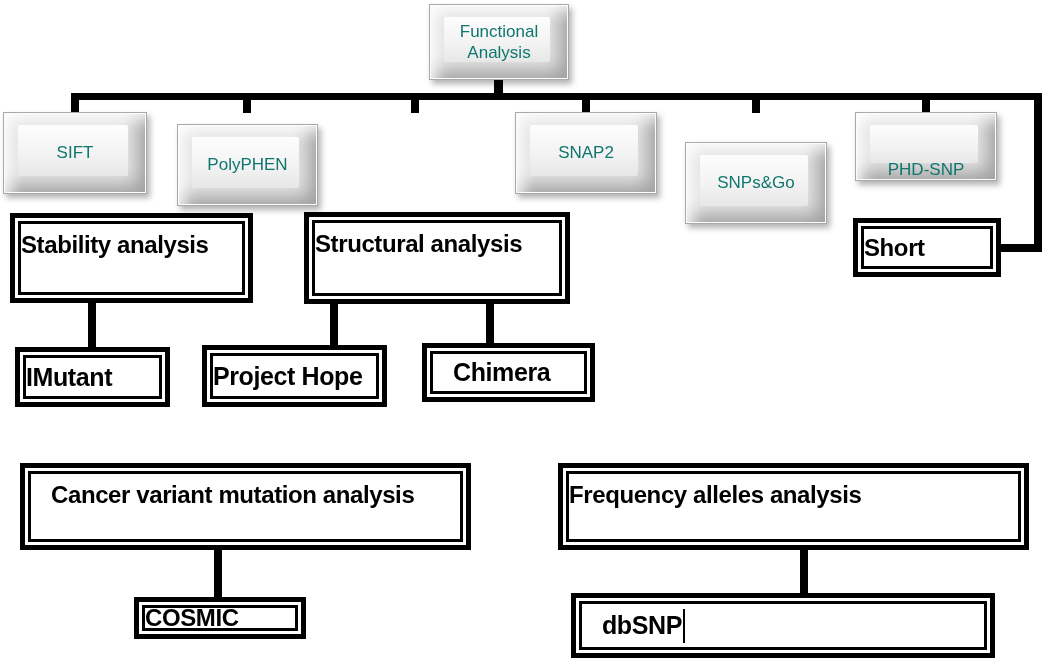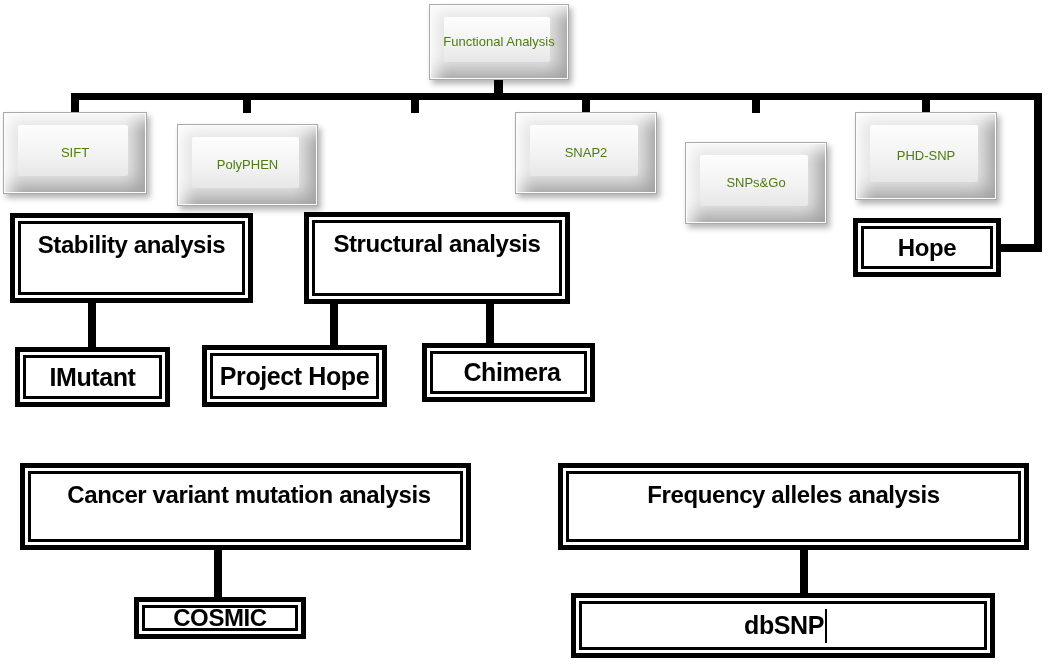--- a/index.html
+++ b/index.html
@@ -17,22 +17,22 @@
     position:absolute;
     display:flex;align-items:center;justify-content:center;
     background:#e4e4e4;
     border:1px solid #a9a9a9;
     box-sizing:border-box;
     box-shadow:
       inset 0 0 0 1px #fcfcfc,
       inset 12px 12px 16px -6px rgba(255,255,255,0.95),
       inset -14px -14px 18px -6px rgba(0,0,0,0.30),
       3px 4px 6px rgba(0,0,0,0.30);
-    color:#4d7c0f;
-    font-size:13px;
+    color:#0f766e;
+    font-size:17px;
     text-align:center;
   }
   .btn3d::before{
     content:"";
     position:absolute;
     left:14px;right:18px;top:12px;bottom:17px;
     background:linear-gradient(180deg,#fdfdfd 0%,#f3f3f3 55%,#e7e7e7 100%);
     border-radius:2px;
   }
   .btn3d span{position:relative;line-height:1.25;}
@@ -40,28 +40,28 @@
   .frame{
     position:absolute;
     border:5px solid #000;
     background:#fff;
     box-sizing:border-box;
   }
   .frame .inner{
     position:absolute;left:3px;right:3px;top:3px;bottom:3px;
     border:3px solid #000;
     box-sizing:border-box;
-    display:flex;align-items:center;justify-content:center;
+    display:flex;align-items:center;
     color:#000;
     font-weight:bold;
     letter-spacing:-0.4px;
     white-space:nowrap;
   }
   .frame .inner.toptext{align-items:flex-start;padding-top:7px;}
-  .frame .inner.lefttext{justify-content:center;padding-left:7px;}
+  .frame .inner.lefttext{justify-content:flex-start;padding-left:20px;}
   .big .inner{font-size:24px;}
   .small .inner{font-size:25px;}
   .divider{
     display:inline-block;
     width:0;
     border-left:2px solid #000;
     height:34px;
     margin:0 2px 0 1px;
     vertical-align:middle;
   }
@@ -96,27 +96,27 @@
   </div>
   <div class="btn3d" style="left:177px;top:124px;width:141px;height:82px;">
     <span>PolyPHEN</span>
   </div>
   <div class="btn3d" style="left:515px;top:112px;width:142px;height:82px;">
     <span>SNAP2</span>
   </div>
   <div class="btn3d" style="left:685px;top:112px;width:142px;height:82px;margin-top:30px;">
     <span>SNPs&amp;Go</span>
   </div>
-  <div class="btn3d" style="left:855px;top:112px;width:142px;height:88px;">
+  <div class="btn3d" style="left:855px;top:112px;width:142px;height:69px;align-items:flex-end;">
     <span>PHD-SNP</span>
   </div>
 
   <div class="frame small" style="left:853px;top:218px;width:148px;height:59px;">
     <div class="inner" style="font-size:24px;">
-      <span>Hope</span>
+      <span>Short</span>
     </div>
   </div>
 
   <div class="frame big" style="left:10px;top:213px;width:243px;height:90px;">
     <div class="inner toptext">
       <span>Stability analysis</span>
     </div>
   </div>
   <div class="frame big" style="left:272px;top:212px;width:266px;height:92px;margin-left:32px;">
     <div class="inner toptext">

